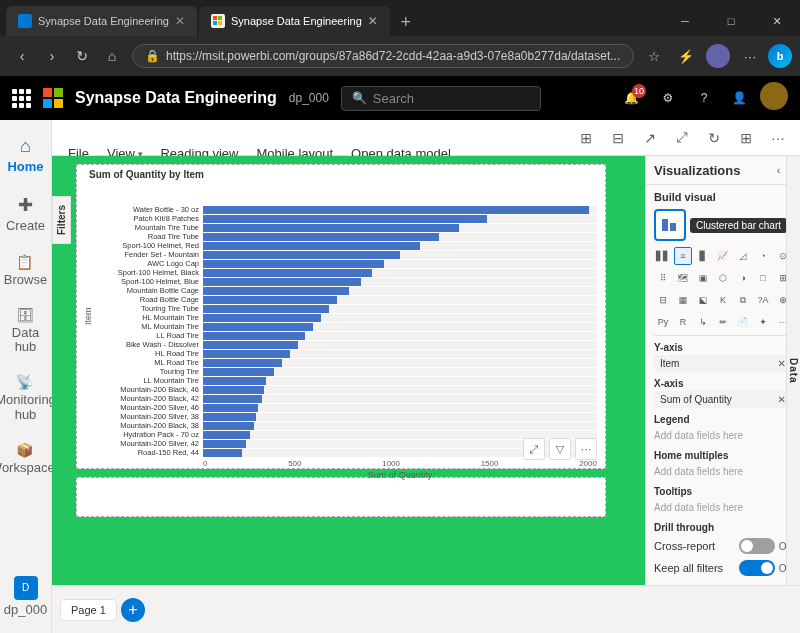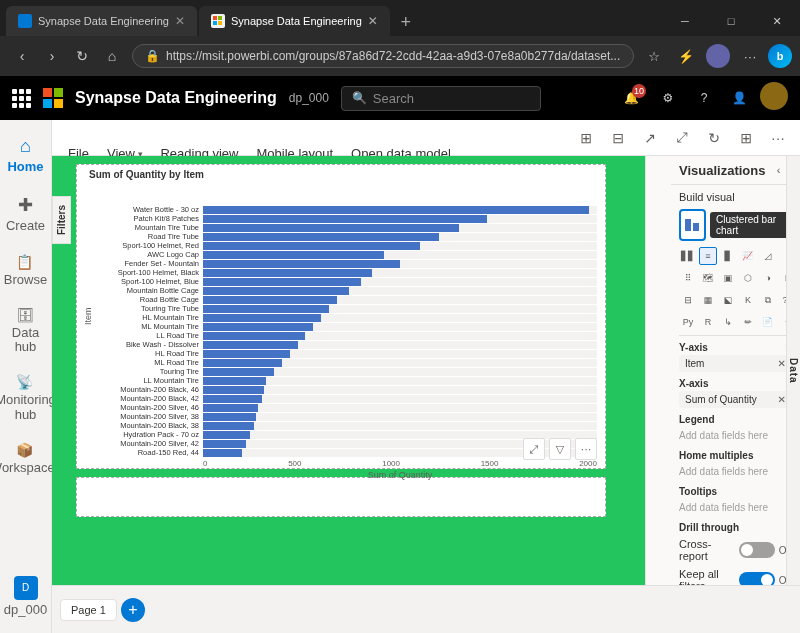--- a/index.html
+++ b/index.html
@@ -86,27 +86,27 @@
     .bar-fill { height: 100%; background: #4472c4; }
     .x-axis { display: flex; justify-content: space-between; font-size: 8px; color: #605e5c; padding: 2px 0 0 104px; }
     .x-axis-label { text-align: center; font-size: 9px; color: #605e5c; padding-top: 2px; margin-left: 104px; }
     .chart-overlay-btn { position: absolute; bottom: 8px; right: 8px; display: flex; gap: 4px; }
     .chart-btn { width: 22px; height: 22px; border: 1px solid #ddd; background: #fff; display: flex; align-items: center; justify-content: center; cursor: pointer; font-size: 11px; color: #605e5c; border-radius: 2px; }
 
     
     .below-chart { border: 1px dashed #aaa; margin-top: 8px; width: 530px; height: 40px; background: #fff; }
 
     
-    .right-panel { width: 155px; background: #faf9f8; border-left: 1px solid #e0e0e0; display: flex; flex-direction: column; overflow: hidden; flex-shrink: 0; padding-left: 25px; }
+    .right-panel { width: 155px; background: #faf9f8; border-left: 1px solid #e0e0e0; display: flex; flex-direction: column; overflow: hidden; flex-shrink: 0; }
     .panel-header { display: flex; align-items: center; justify-content: space-between; padding: 6px 8px; border-bottom: 1px solid #e0e0e0; }
     .panel-title { font-size: 13px; font-weight: 600; color: #323130; }
     .panel-arrows { display: flex; gap: 2px; }
     .panel-arrow { font-size: 11px; color: #605e5c; cursor: pointer; padding: 2px; }
     .panel-body { flex: 1; overflow-y: auto; padding: 6px 8px; }
-    .build-visual-label { font-size: 11px; font-weight: 400; color: #323130; margin-bottom: 6px; }
+    .build-visual-label { font-size: 11px; font-weight: 700; color: #323130; margin-bottom: 6px; }
     
     .viz-type-row { display: flex; align-items: center; margin-bottom: 6px; }
     .viz-bar-icon { width: 32px; height: 32px; border: 2px solid #0078d4; border-radius: 4px; display: flex; align-items: center; justify-content: center; background: #fff; }
     .viz-tooltip { background: #333; color: #fff; font-size: 10px; padding: 2px 6px; border-radius: 3px; margin-left: 4px; }
     
     .viz-icons-grid { display: grid; grid-template-columns: repeat(7, 1fr); gap: 2px; margin-bottom: 4px; }
     .viz-icon-btn { width: 18px; height: 18px; display: flex; align-items: center; justify-content: center; cursor: pointer; border-radius: 2px; font-size: 9px; color: #605e5c; border: 1px solid transparent; }
     .viz-icon-btn.active { border-color: #0078d4; background: #e8f0fe; }
     .viz-divider { height: 1px; background: #e0e0e0; margin: 4px 0; }
     
@@ -333,29 +333,29 @@
                           <div class="bar-fill" style="width: 60%;"></div>
                         </div>
                       </div>
                       <div class="bar-row">
                         <div class="bar-label">Sport-100 Helmet, Red</div>
                         <div class="bar-track">
                           <div class="bar-fill" style="width: 55%;"></div>
                         </div>
                       </div>
                       <div class="bar-row">
+                        <div class="bar-label">Fender Set - Mountain</div>
+                        <div class="bar-track">
+                          <div class="bar-fill" style="width: 50%;"></div>
+                        </div>
+                      </div>
+                      <div class="bar-row">
                         <div class="bar-label">AWC Logo Cap</div>
                         <div class="bar-track">
                           <div class="bar-fill" style="width: 46%;"></div>
-                        </div>
-                      </div>
-                      <div class="bar-row">
-                        <div class="bar-label">Fender Set - Mountain</div>
-                        <div class="bar-track">
-                          <div class="bar-fill" style="width: 50%;"></div>
                         </div>
                       </div>
                       <div class="bar-row">
                         <div class="bar-label">Sport-100 Helmet, Black</div>
                         <div class="bar-track">
                           <div class="bar-fill" style="width: 43%;"></div>
                         </div>
                       </div>
                       <div class="bar-row">
                         <div class="bar-label">Sport-100 Helmet, Blue</div>

